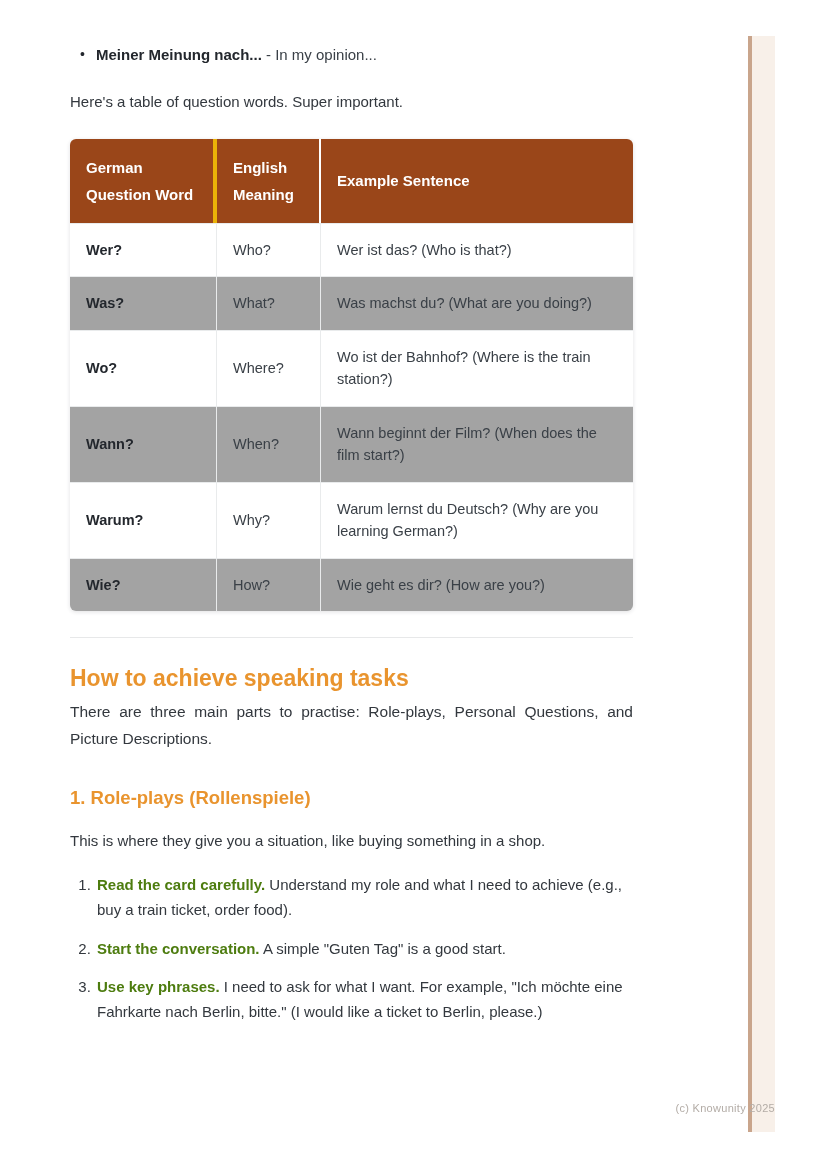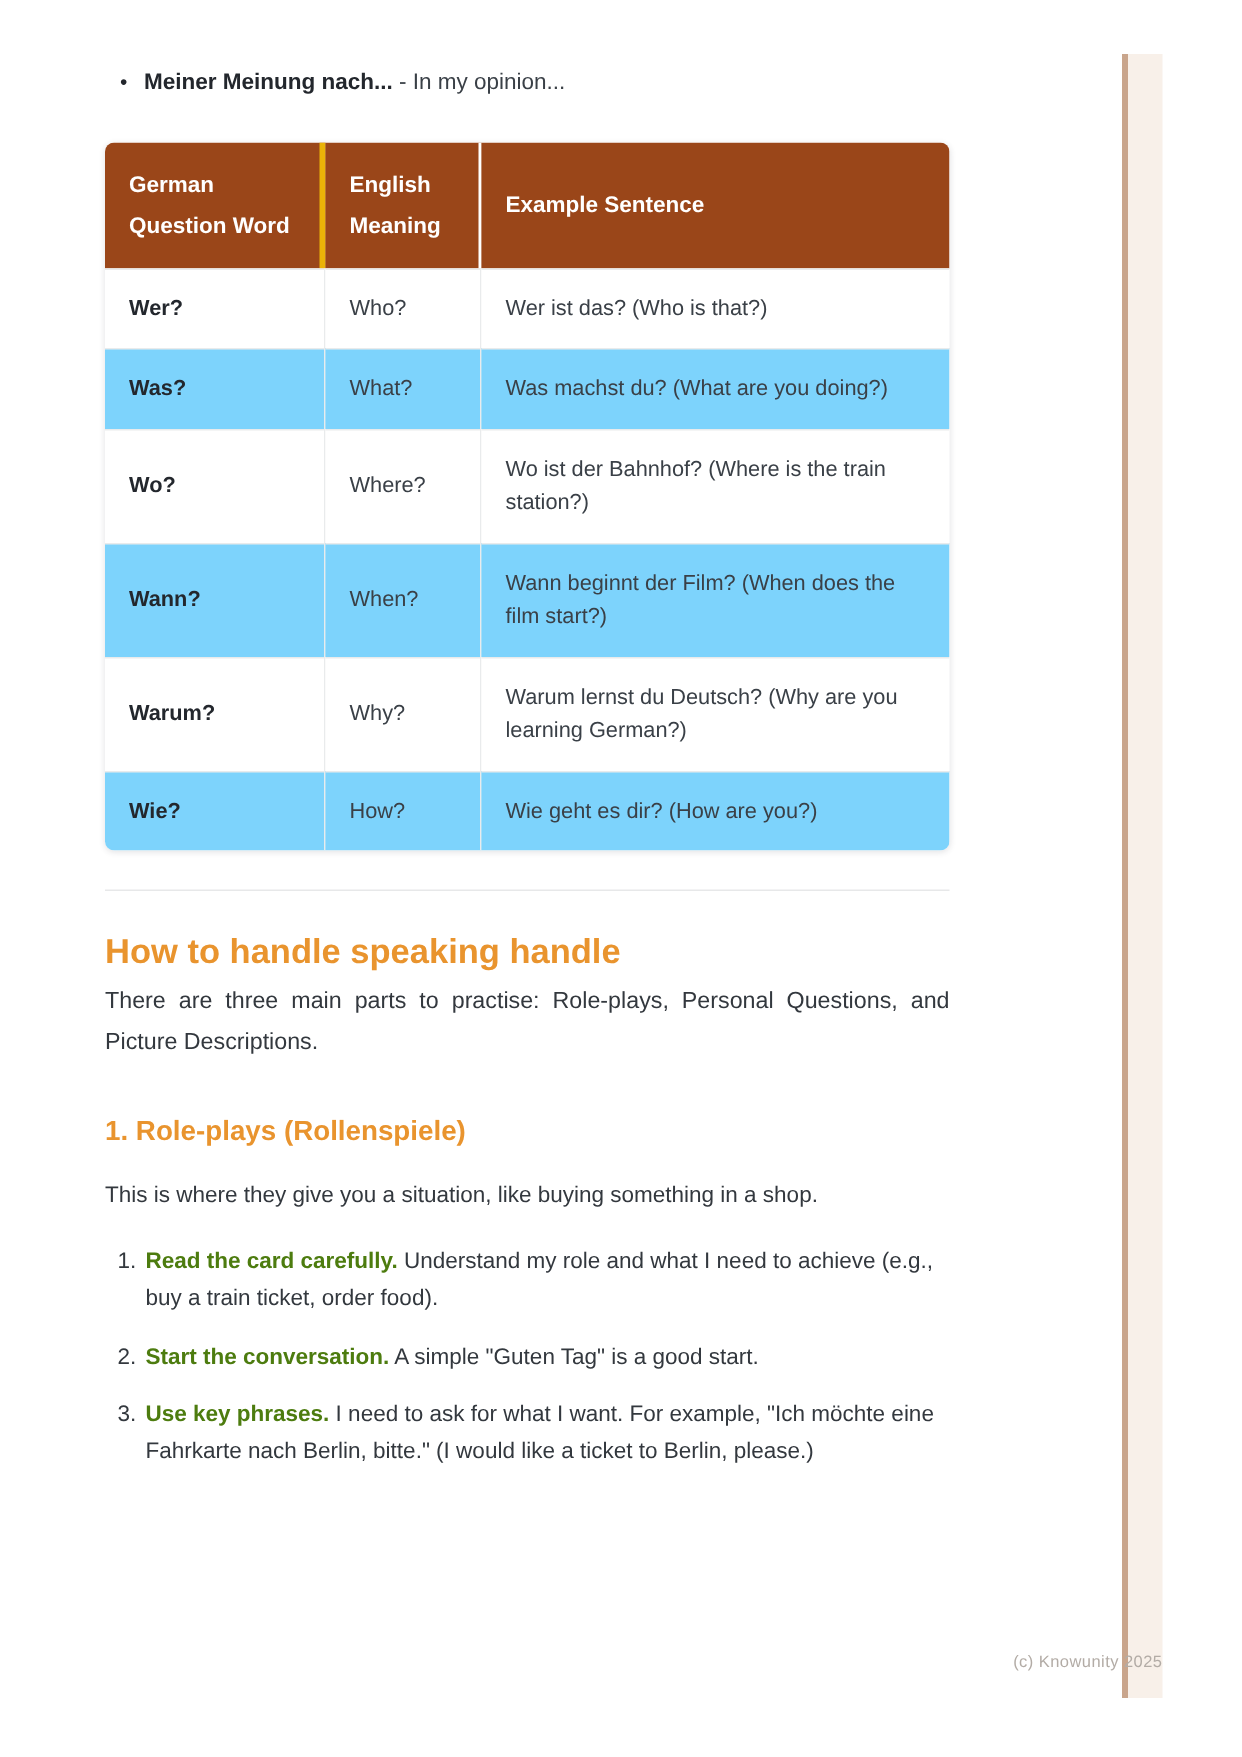--- a/index.html
+++ b/index.html
@@ -76,21 +76,21 @@
     padding: 15px 16px;
     vertical-align: middle;
     line-height: 1.55;
     background: #ffffff;
     border-top: 1px solid #e9ebec;
     color: #3a4047;
   }
   table.qwords td:nth-child(1),
   table.qwords td:nth-child(2) { border-right: 1px solid #e9ebec; }
   table.qwords td:first-child { font-weight: 700; color: #23272d; }
-  table.qwords tr.alt td { background: #7dd3fc; }
+  table.qwords tr.alt td { background: #a3a3a3; }
 
   hr.divider {
     border: none;
     border-top: 1px solid #e7e8e9;
     margin: 26px 0 0 0;
   }
 
   h1.section-title {
     color: #e9942e;
     font-size: 23px;
@@ -141,20 +141,21 @@
 
 <div class="stripe"></div>
 
 <div class="content">
 
   <div class="bullet-item">
     <span class="marker">•</span>
     <span class="bullet-text"><b>Meiner Meinung nach...</b><span class="rest"> - In my opinion...</span></span>
   </div>
 
+  <p class="lead">Here's a table of question words. Super important.</p>
 
   <table class="qwords">
     <thead>
       <tr>
         <th class="col-german">German Question Word</th>
         <th class="col-english">English Meaning</th>
         <th class="col-example">Example Sentence</th>
       </tr>
     </thead>
     <tbody>
@@ -186,21 +187,21 @@
       <tr class="alt">
         <td>Wie?</td>
         <td>How?</td>
         <td>Wie geht es dir? (How are you?)</td>
       </tr>
     </tbody>
   </table>
 
   <hr class="divider">
 
-  <h1 class="section-title">How to handle speaking handle</h1>
+  <h1 class="section-title">How to achieve speaking tasks</h1>
 
   <p class="justified">There are three main parts to practise: Role-plays, Personal Questions, and Picture Descriptions.</p>
 
   <h2 class="sub-title">1. Role-plays (Rollenspiele)</h2>
 
   <p class="plain">This is where they give you a situation, like buying something in a shop.</p>
 
   <ol class="steps">
     <li><b>Read the card carefully.</b><span> Understand my role and what I need to achieve (e.g., buy a train ticket, order food).</span></li>
     <li><b>Start the conversation.</b><span> A simple "Guten Tag" is a good start.</span></li>

